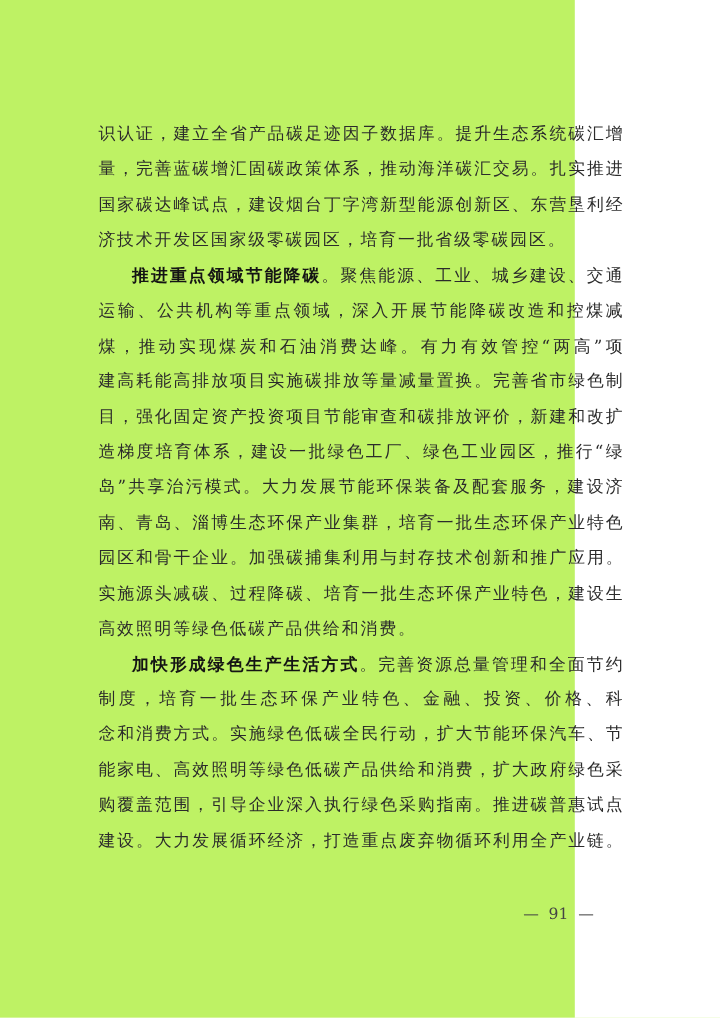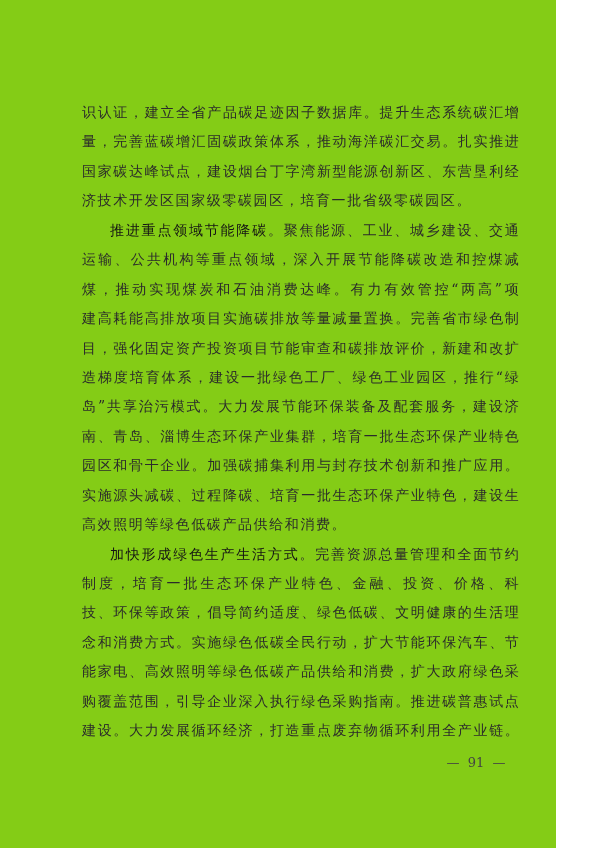--- a/index.html
+++ b/index.html
@@ -12,23 +12,23 @@
       height: 848px;
       position: relative;
       overflow: hidden;
       font-family: "DejaVu Serif", "Liberation Serif", serif;
       color: #2b2b2b;
     }
     .page {
       position: absolute;
       left: 0;
       top: 0;
-      width: 556px;
+      width: 479px;
       height: 848px;
-      background: #84cc16;
+      background: #bef264;
     }
     .body-text {
       position: absolute;
       left: 82px;
       top: 98px;
       width: 438px;
     }
     .line {
       display: block;
       height: 29.45px;
@@ -41,29 +41,29 @@
     }
     .line.short {
       text-align: right;
       text-align-last: left;
       letter-spacing: 1.6px;
     }
     .line.indent {
       padding-left: 28px;
     }
     .heading-run {
-      font-weight: normal;
+      font-weight: bold;
       color: #141414;
     }
     .page-number {
       position: absolute;
       left: 436px;
       top: 752px;
       width: 80px;
-      text-align: center;
+      text-align: left;
       font-size: 13px;
       line-height: 22px;
       color: #444444;
       word-spacing: 4px;
     }
   </style>
 </head>
 <body>
 
 <div class="page">
@@ -81,21 +81,20 @@
     <div class="line"><span class="heading-run"></span><span>目，强化固定资产投资项目节能审查和碳排放评价，新建和改扩</span></div>
     <div class="line"><span class="heading-run"></span><span>造梯度培育体系，建设一批绿色工厂、绿色工业园区，推行“绿</span></div>
     <div class="line"><span class="heading-run"></span><span>岛”共享治污模式。大力发展节能环保装备及配套服务，建设济</span></div>
     <div class="line"><span class="heading-run"></span><span>南、青岛、淄博生态环保产业集群，培育一批生态环保产业特色</span></div>
     <div class="line"><span class="heading-run"></span><span>园区和骨干企业。加强碳捕集利用与封存技术创新和推广应用。</span></div>
     <div class="line"><span class="heading-run"></span><span>实施源头减碳、过程降碳、培育一批生态环保产业特色，建设生</span></div>
     <div class="line short"><span class="heading-run"></span><span>高效照明等绿色低碳产品供给和消费。</span></div>
 
     <div class="line indent"><span class="heading-run">加快形成绿色生产生活方式</span><span>。完善资源总量管理和全面节约</span></div>
     <div class="line"><span class="heading-run"></span><span>制度，培育一批生态环保产业特色、金融、投资、价格、科</span></div>
-    <div class="line"><span class="heading-run"></span><span>技、环保等政策，倡导简约适度、绿色低碳、文明健康的生活理</span></div>
     <div class="line"><span class="heading-run"></span><span>念和消费方式。实施绿色低碳全民行动，扩大节能环保汽车、节</span></div>
     <div class="line"><span class="heading-run"></span><span>能家电、高效照明等绿色低碳产品供给和消费，扩大政府绿色采</span></div>
     <div class="line"><span class="heading-run"></span><span>购覆盖范围，引导企业深入执行绿色采购指南。推进碳普惠试点</span></div>
     <div class="line"><span class="heading-run"></span><span>建设。大力发展循环经济，打造重点废弃物循环利用全产业链。</span></div>
   </div>
 
   <div class="page-number">— 91 —</div>
 </div>
 
 </body></html>

